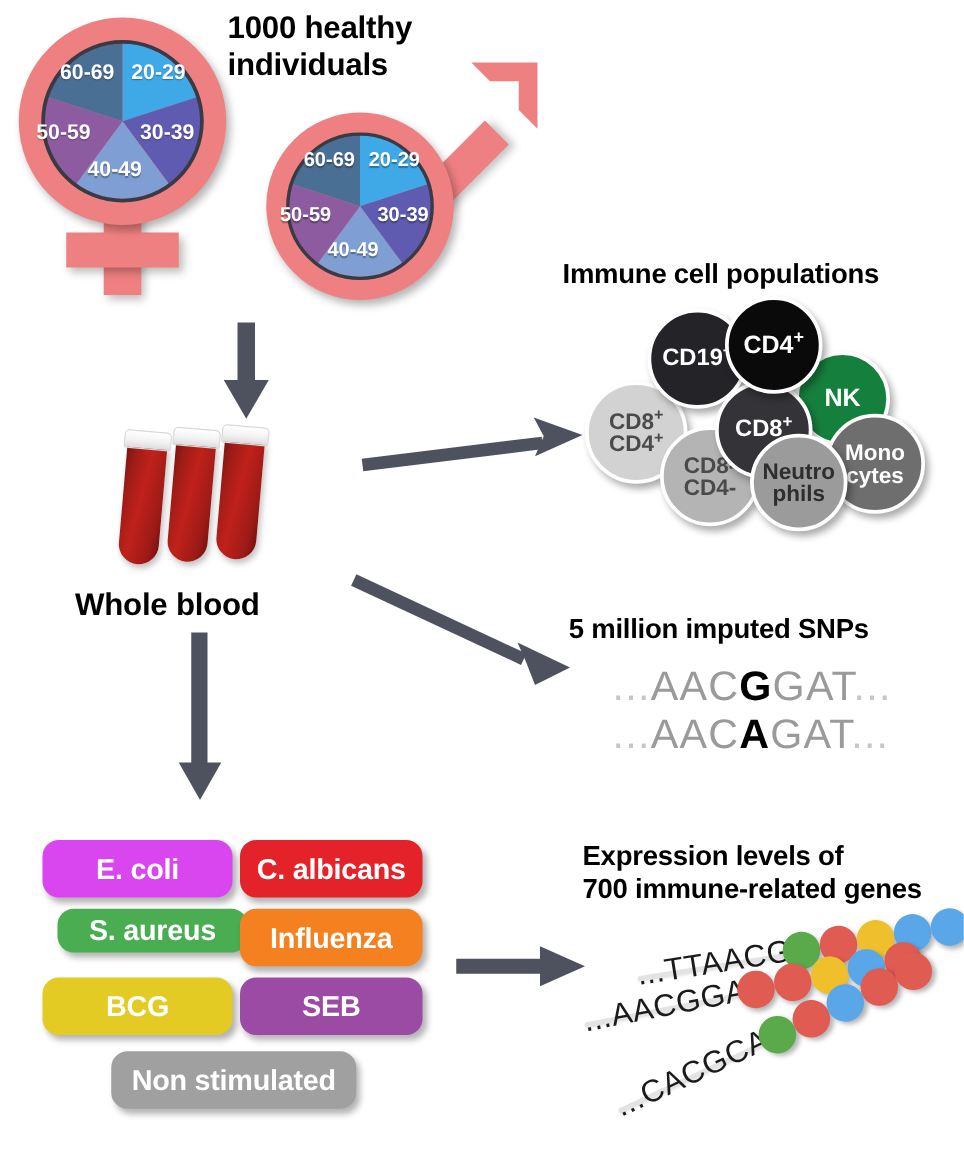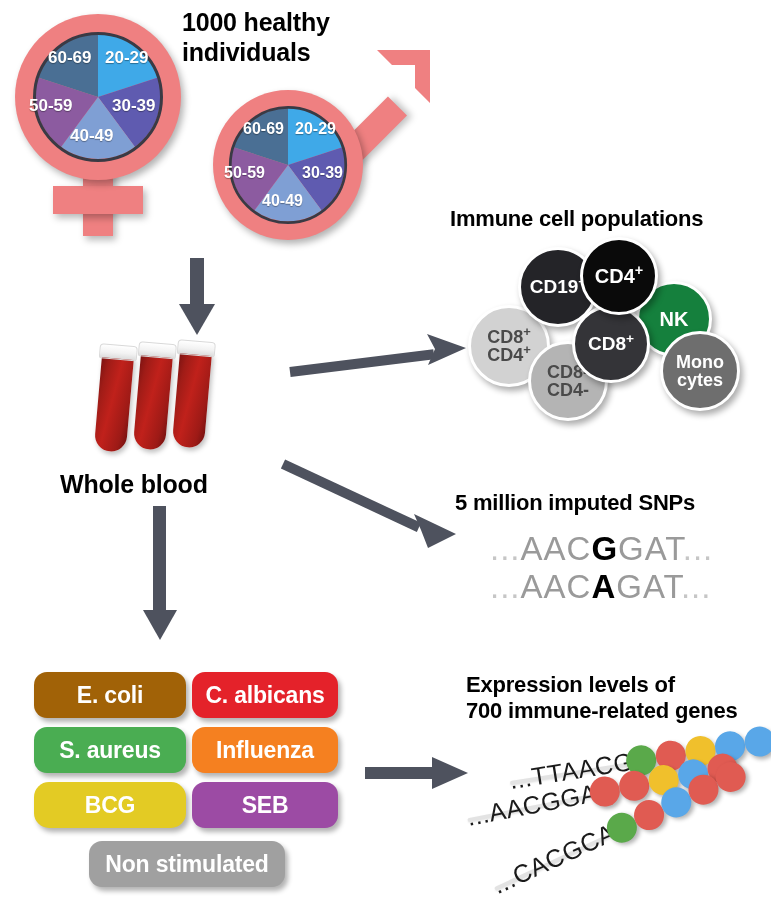--- a/index.html
+++ b/index.html
@@ -231,20 +231,23 @@
   </div>
 
   <div class="cell" style="left:112px;top:70px;width:78px;height:78px;background:#343438;color:#fff;font-size:19px;z-index:4;">
     <span>CD8<sup>+</sup></span>
   </div>
 
   <div class="cell" style="left:176px;top:46px;width:76px;height:76px;background:#15803d;color:#fff;font-size:20px;z-index:3;">
     <span>NK</span>
   </div>
 
+  <div class="cell" style="left:140px;top:112px;width:78px;height:78px;background:#9b9b9b;color:#2e2e2e;font-size:18px;z-index:4;">
+    <span>Neutro<br>phils</span>
+  </div>
 
   <div class="cell" style="left:200px;top:96px;width:80px;height:80px;background:#6e6e6e;color:#fff;font-size:18px;z-index:3;">
     <span>Mono<br>cytes</span>
   </div>
 </div>
 
 <div class="abs hdr" style="left:455px;top:490px;width:310px;font-size:22px;">5 million imputed SNPs</div>
 
 <div class="abs" style="left:490px;top:530px;">
   <span class="snp-row" style="left:0;top:0;">
@@ -252,29 +255,29 @@
   </span>
 </div>
 <div class="abs" style="left:490px;top:568px;">
   <span class="snp-row" style="left:0;top:0;">
     <span class="dim">...</span><span class="mid">AAC</span><span class="hot">A</span><span class="mid">GAT</span><span class="dim">...</span>
   </span>
 </div>
 
 <div class="abs" style="left:34px;top:672px;width:310px;height:220px;">
 
-  <div class="pill" style="left:0px;top:0px;width:152px;height:46px;background:#a16207;">E. coli</div>
+  <div class="pill" style="left:0px;top:0px;width:152px;height:46px;background:#d946ef;">E. coli</div>
 
   <div class="pill" style="left:158px;top:0px;width:146px;height:46px;background:#e4222a;">C. albicans</div>
 
-  <div class="pill" style="left:0px;top:55px;width:152px;height:46px;background:#4aad52;text-align:center;">S. aureus</div>
+  <div class="pill" style="left:12px;top:55px;width:152px;height:35px;background:#4aad52;text-align:center;">S. aureus</div>
 
   <div class="pill" style="left:158px;top:55px;width:146px;height:46px;background:#f58020;">Influenza</div>
 
-  <div class="pill" style="left:0px;top:110px;width:152px;height:46px;background:#e3cb24;border-radius:15px;">BCG</div>
+  <div class="pill" style="left:0px;top:110px;width:152px;height:46px;background:#e3cb24;">BCG</div>
 
   <div class="pill" style="left:158px;top:110px;width:146px;height:46px;background:#9c4ba4;">SEB</div>
 
   <div class="pill" style="left:55px;top:169px;width:196px;height:46px;background:#a0a0a0;">Non stimulated</div>
 </div>
 
 <div>
   <div class="arr-line" style="left:365px;top:767px;width:72px;height:12px;"></div>
   <svg class="abs" style="left:430px;top:755px;" width="40" height="36" viewBox="0 0 40 36">
     <path d="M2 2 L38 18 L2 34 Z" fill="#4e525e"></path>

